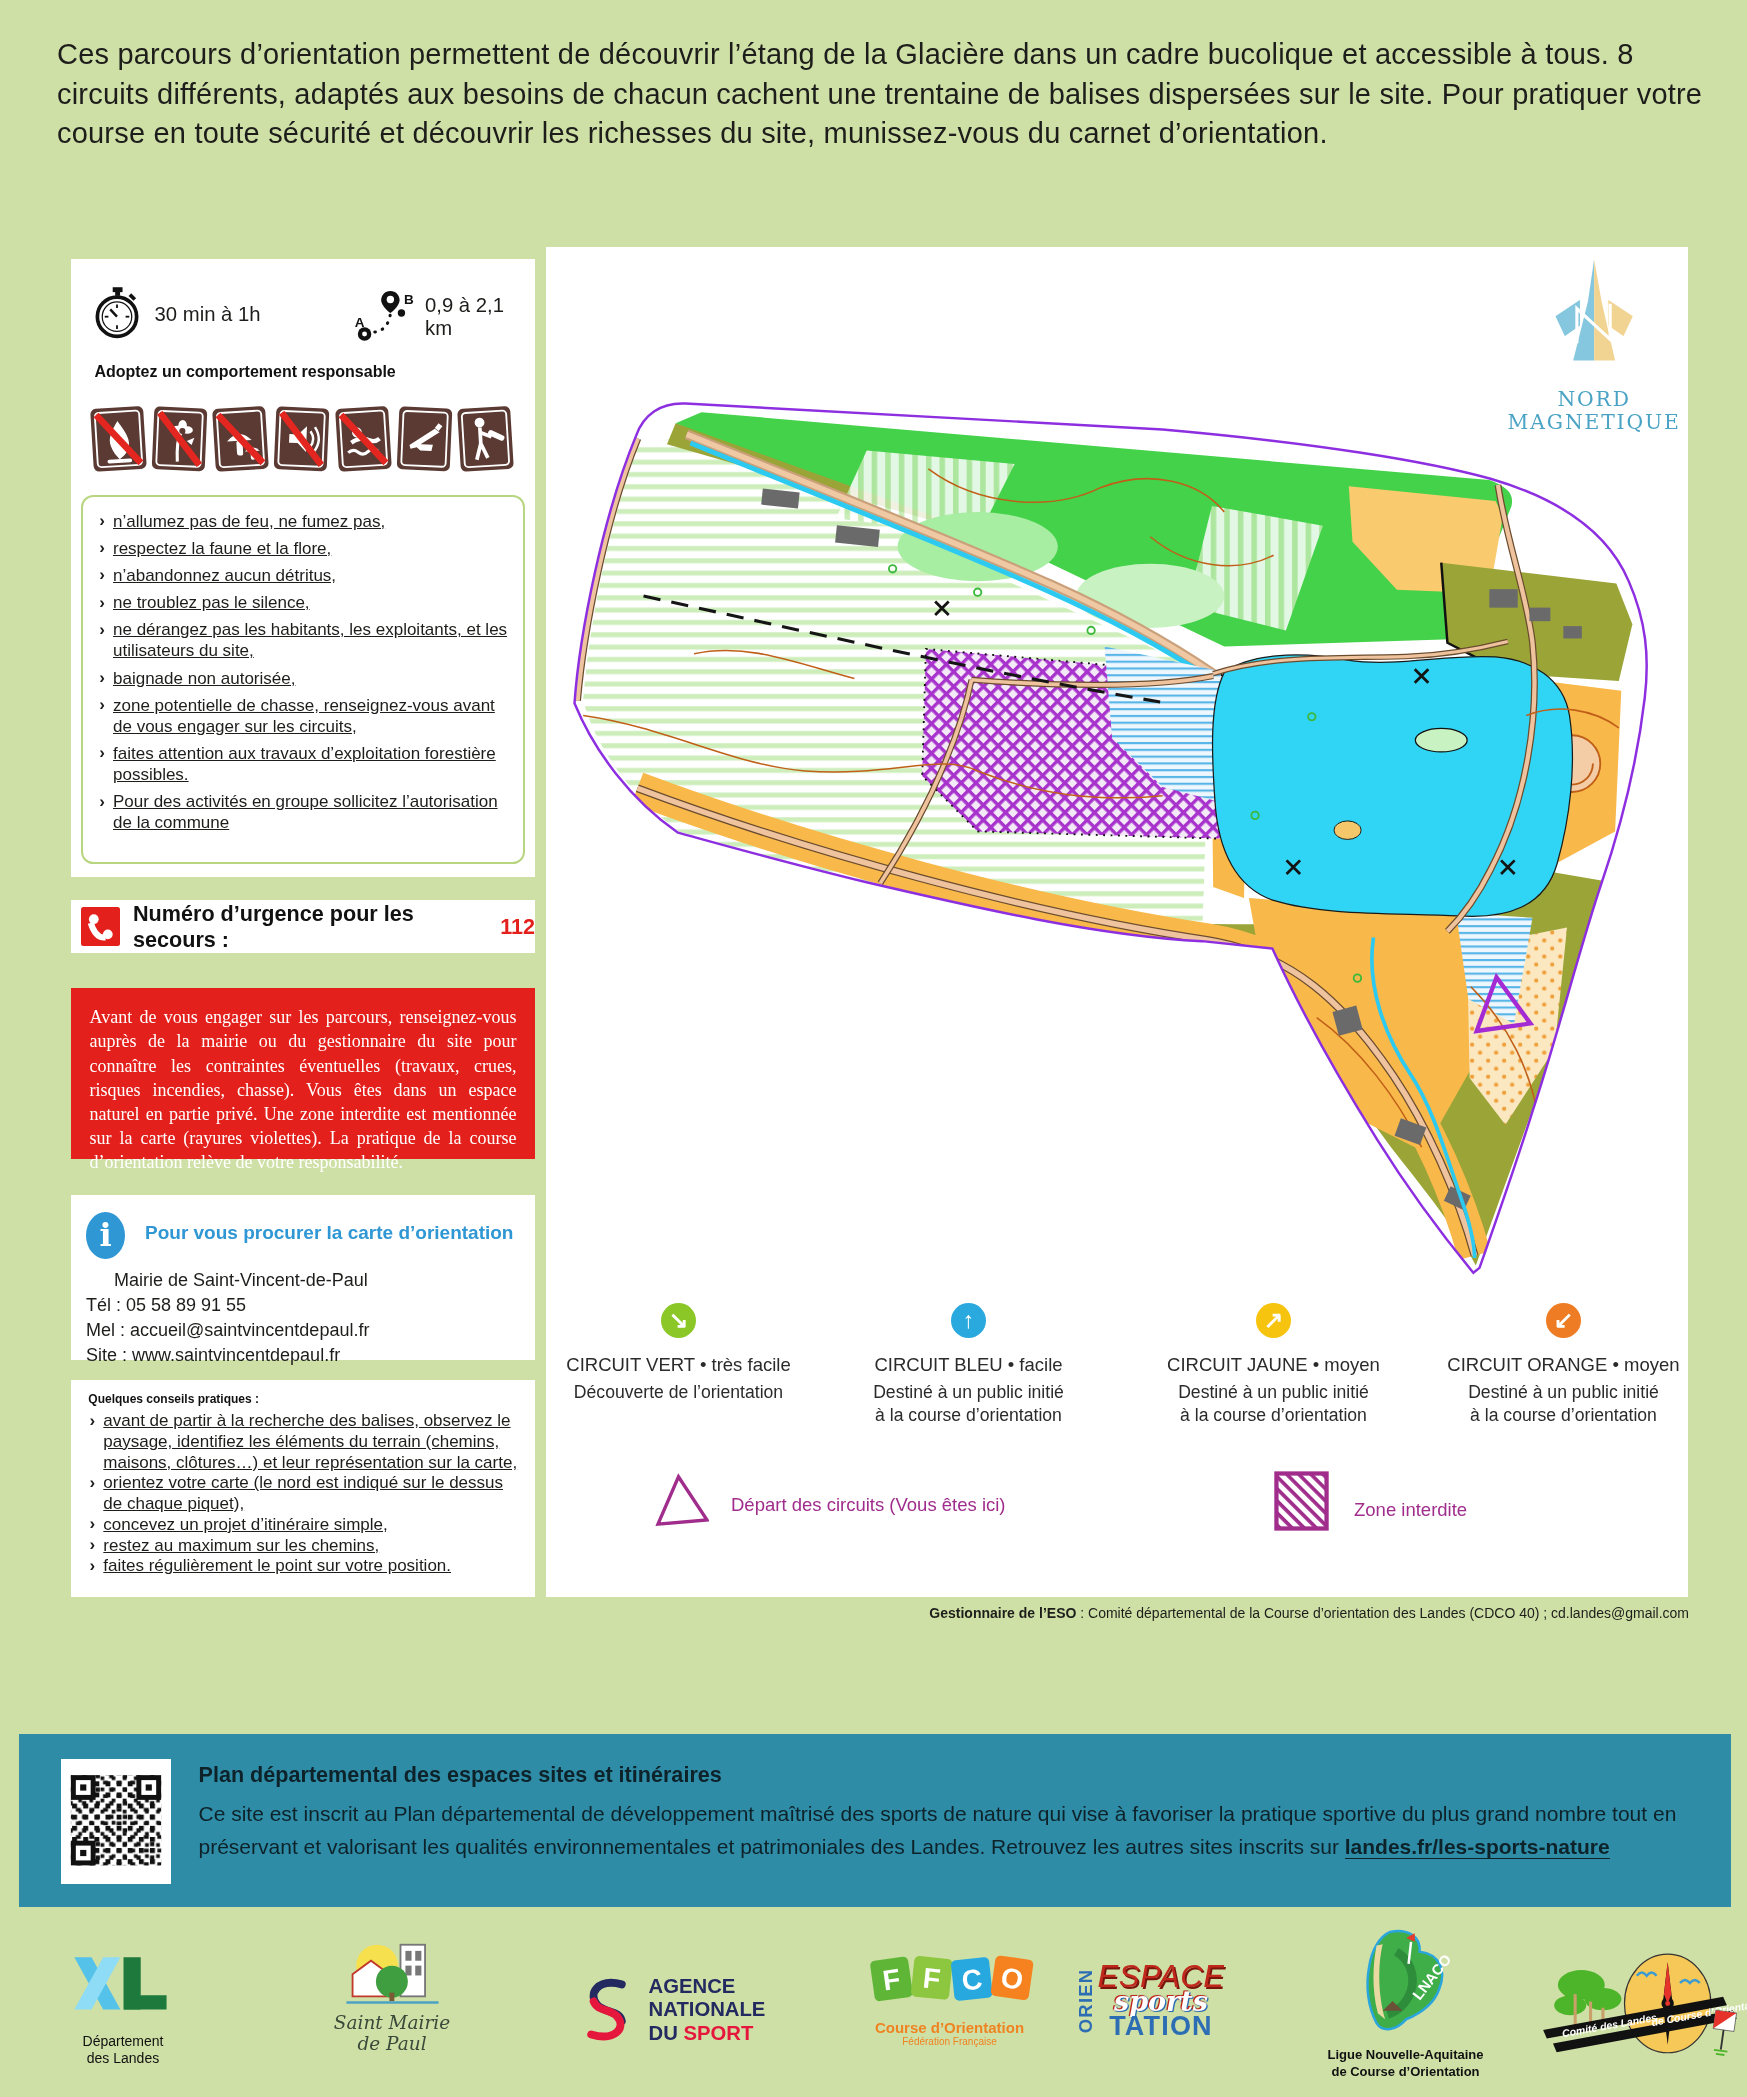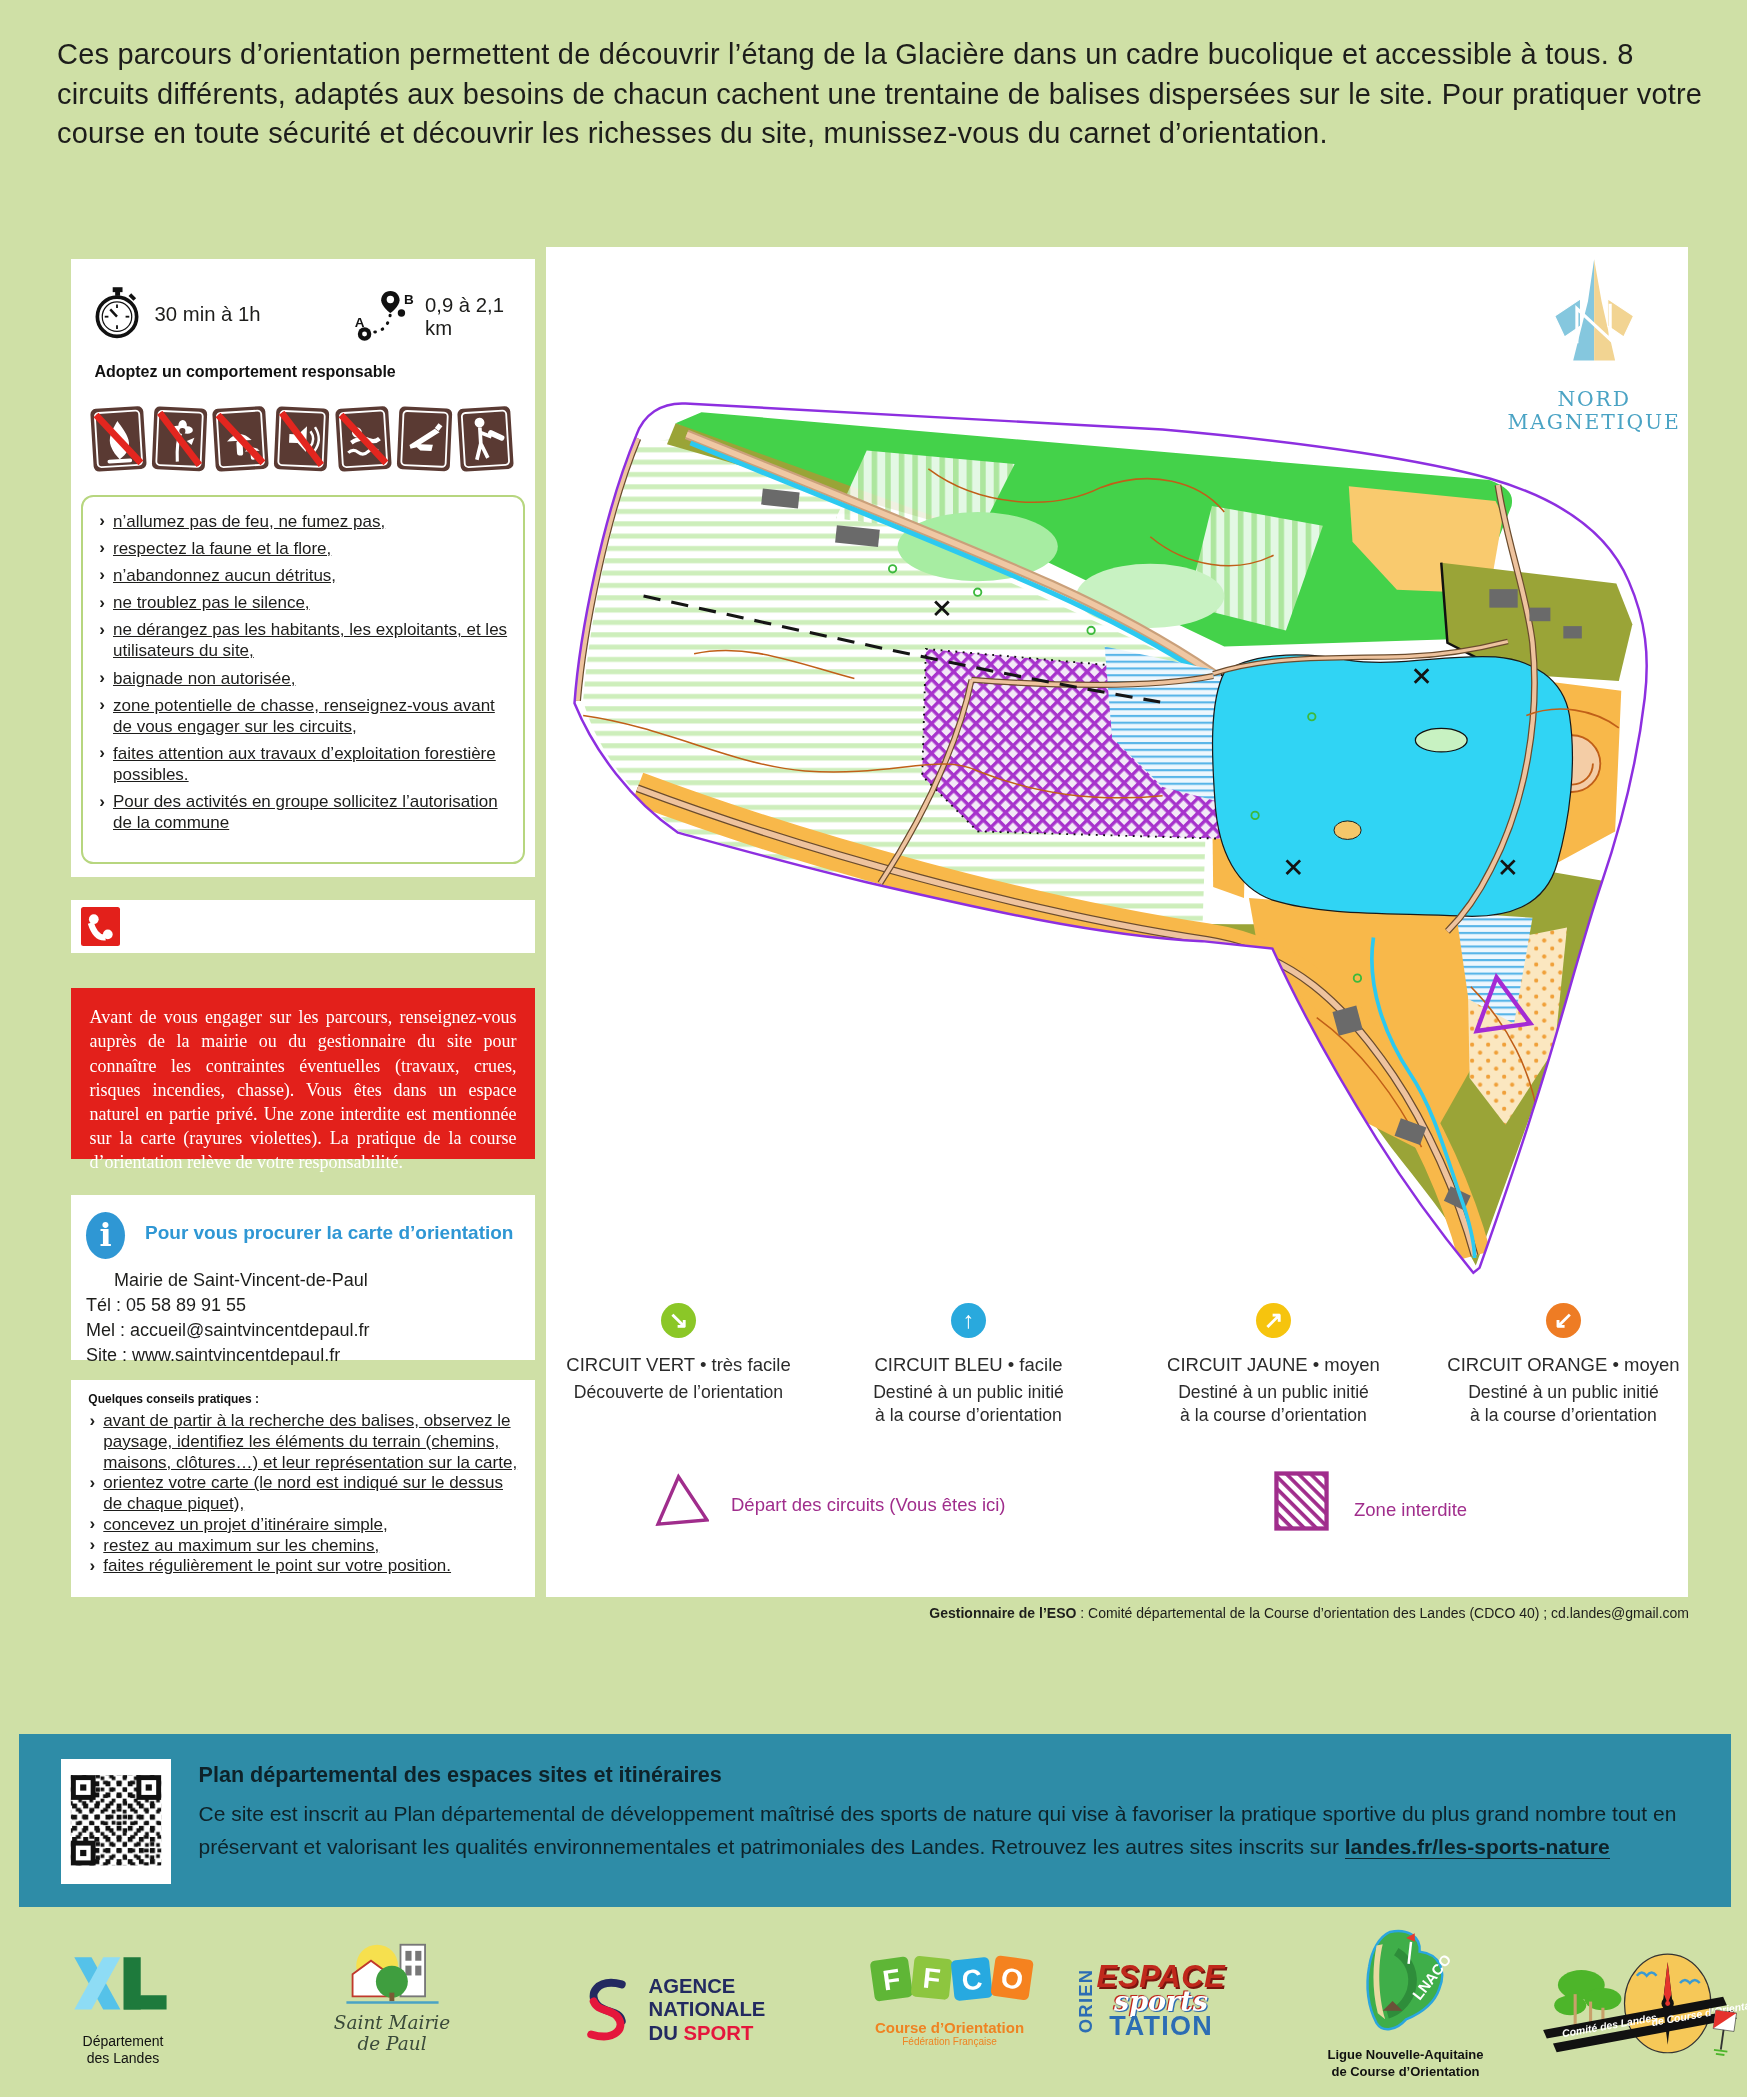--- a/index.html
+++ b/index.html
@@ -86,21 +86,21 @@
   .ans-txt { display:inline-block; text-align:left; vertical-align:middle; margin-left:15px;
              font-size:20.3px; font-weight:bold; color:#232a60; line-height:23.4px; }
   .ans-red { color:#e5173c; }
   .l-ffco { left:857px; top:1945px; width:185px; }
   .ffco-c1 { color:#ef8322; font-weight:bold; font-size:15px; margin-top:3.7px; }
   .ffco-c2 { color:#ef8322; font-size:10px; }
   .l-eso { left:1073px; top:1959px; width:154px; }
   .eso-row { display:flex; align-items:stretch; justify-content:center; }
   .eso-orien { writing-mode:vertical-rl; transform:rotate(180deg); color:#2c6db4; font-weight:bold;
                font-size:18.5px; letter-spacing:1.2px; }
-  .eso-espace { color:#c0281c; font-weight:bold; font-style:italic; font-size:31px; letter-spacing:0.6px;
+  .eso-espace { color:#c0281c; font-weight:normal; font-style:italic; font-size:31px; letter-spacing:0.6px;
                 text-shadow:1.8px 1.8px 0 #7a150e; }
   .eso-sports { font:italic bold 27px "DejaVu Serif", serif; color:#fff; margin-top:-8.6px;
                 text-shadow:-1.2px -1.2px 0 #c0281c, 1.2px 1.2px 0 #2c6db4, 0 0 1.8px #333; }
   .eso-tation { color:#2c6db4; font-weight:bold; font-size:27px; margin-top:-6.2px; letter-spacing:1.2px; }
   .l-lnaco { left:1319px; top:1927px; width:173px; }
   .l-lnaco .cap { font-size:13px; font-weight:bold; }
   .l-cdco { left:1535px; top:1951px; width:216px; }
 </style>
 </head>
 <body>
@@ -234,20 +234,24 @@
   </div>
 
   <div class="lpanel p-emerg">
     <span class="emerg-ico">
       <svg width="39" height="39" viewBox="0 0 64 64">
         <circle cx="21" cy="20" r="8" fill="#fff"></circle>
           <circle cx="44" cy="45" r="8" fill="#fff"></circle>
         <path d="M16,26 Q24,52 40,50" fill="none" stroke="#fff" stroke-width="10"></path>
       </svg>
     </span>
+    <div class="emerg-text">
+      <span>Numéro d’urgence pour les secours :</span>
+      <span class="emerg-num">112</span>
+    </div>
   </div>
 
   <div class="p-warn">
     <p>Avant de vous engager sur les parcours, renseignez-vous auprès de la mairie ou du gestionnaire du site pour connaître les contraintes éventuelles (travaux, crues, risques incendies, chasse). Vous êtes dans un espace naturel en partie privé. Une zone interdite est mentionnée sur la carte (rayures violettes). La pratique de la course d’orientation relève de votre responsabilité.</p>
   </div>
 
   <div class="lpanel p-info">
     <span class="info-ico">i</span>
     <div class="info-title">Pour vous procurer la carte d’orientation</div>
     <div class="info-lines">

